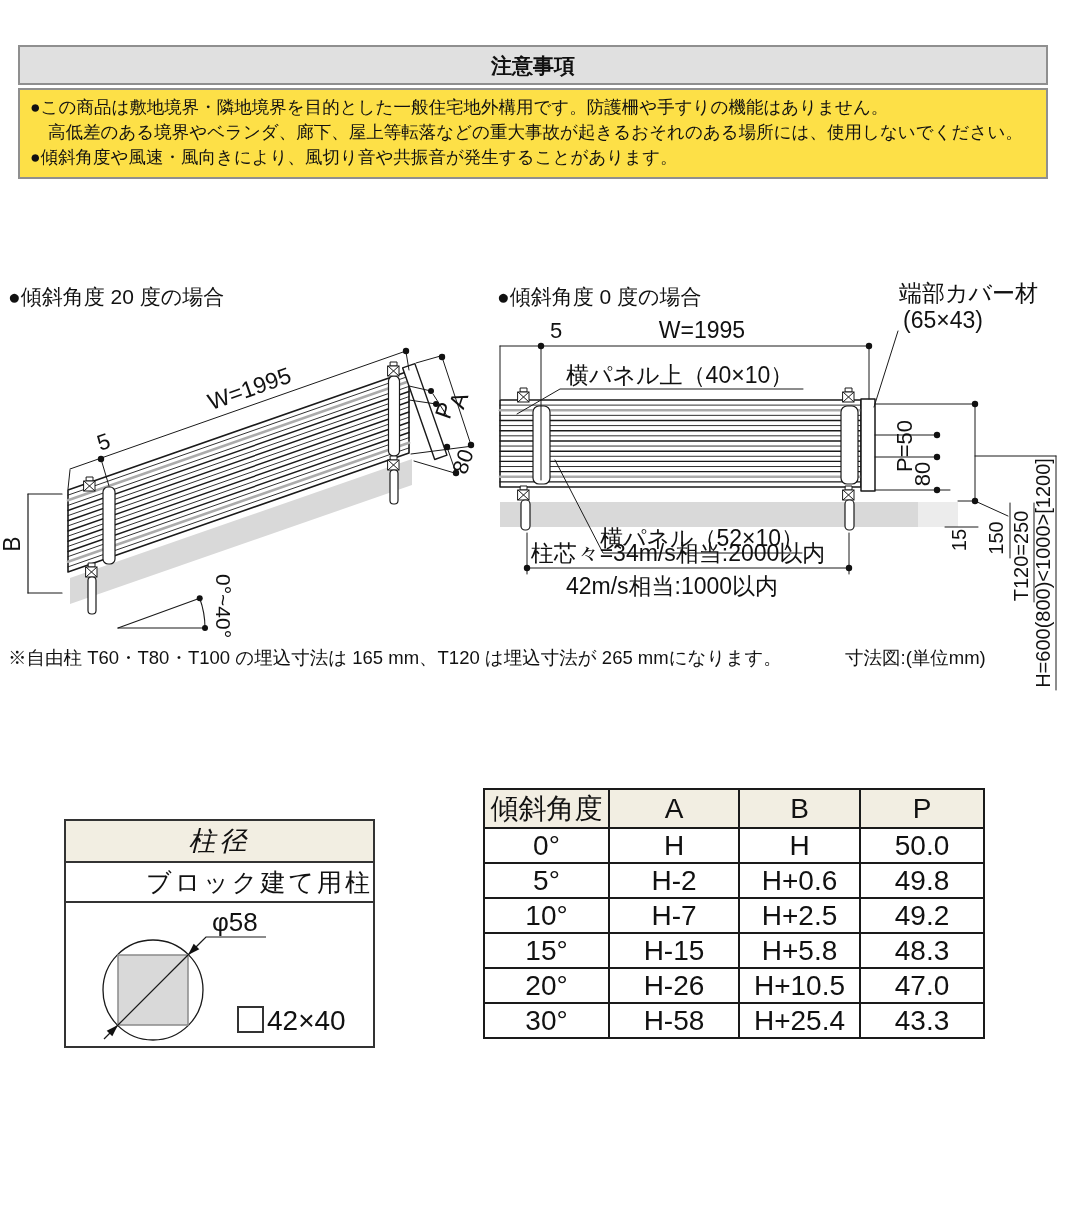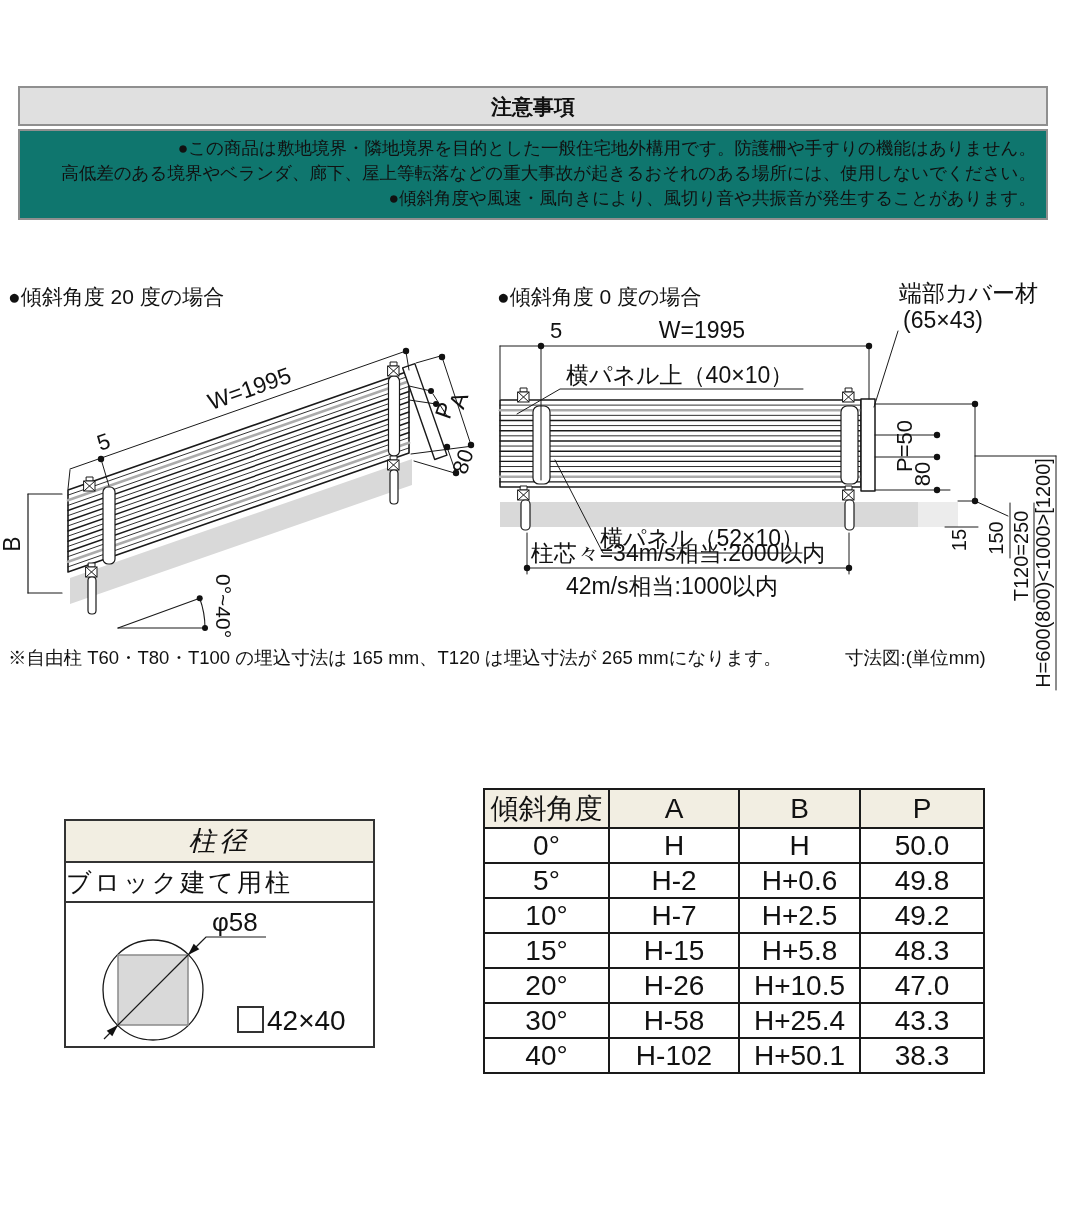--- a/index.html
+++ b/index.html
@@ -2,42 +2,42 @@
 <html><head>
 <meta charset="utf-8">
 <style>
   html,body{margin:0;padding:0;background:#fff;}
   body{font-family:"Liberation Sans", sans-serif;color:#111;}
   #page{position:relative;width:1065px;height:1207px;background:#fff;overflow:hidden;}
 
   
   .notice{position:absolute;left:18px;top:45px;width:1030px;}
   .notice-title{box-sizing:border-box;height:40px;background:#e0e0e0;border:2px solid #8f8f8f;
-    text-align:center;font-size:21px;font-weight:bold;line-height:37px;margin-top:41px;}
-  .notice-body{box-sizing:border-box;margin-top:3px;border:2px solid #8f8f8f;background:#0f766e;
-    padding:5px 10px 7px 10px;font-size:17.5px;line-height:25px;text-align:right;}
+    text-align:center;font-size:21px;font-weight:bold;line-height:37px;}
+  .notice-body{box-sizing:border-box;margin-top:3px;border:2px solid #8f8f8f;background:#fde047;
+    padding:5px 10px 7px 10px;font-size:17.5px;line-height:25px;}
   .nline.indent{padding-left:18px;}
 
   
   .dtitle{position:absolute;top:283px;font-size:21px;white-space:nowrap;}
 
   .d20{position:absolute;left:0;top:280px;width:500px;height:390px;}
   .d0{position:absolute;left:490px;top:270px;width:575px;height:430px;}
   svg text{fill:#111;}
 
   .footnote{position:absolute;left:8px;top:645px;font-size:18.5px;white-space:nowrap;}
   .unitnote{position:absolute;left:845px;top:645px;font-size:18.5px;white-space:nowrap;}
 
   
   .postbox{position:absolute;left:64px;top:819px;width:311px;height:229px;box-sizing:border-box;
     border:2px solid #333;background:#fff;}
   .pb-title{height:42px;box-sizing:border-box;background:#f2eee2;border-bottom:2px solid #333;
     text-align:center;font-size:27px;line-height:40px;letter-spacing:4px;font-style:italic;}
   .pb-sub{height:40px;box-sizing:border-box;border-bottom:2px solid #333;
-    text-align:left;font-size:25px;line-height:38px;letter-spacing:3px;}
+    text-align:right;font-size:25px;line-height:38px;letter-spacing:3px;}
   .pb-svg{display:block;width:307px;height:141px;}
 
   
   .spec{position:absolute;left:483px;top:788px;width:500px;border-collapse:collapse;table-layout:fixed;}
   .spec th,.spec td{border:2px solid #1a1a1a;text-align:center;padding:0;font-weight:normal;
     font-size:28px;line-height:1;}
   .spec th{background:#f2eee2;height:37px;}
   .spec td{height:33px;background:#fff;}
 </style>
 </head>
@@ -330,22 +330,16 @@
       <td>H-26</td>
       <td>H+10.5</td>
       <td>47.0</td>
     </tr>
     <tr>
       <td>30°</td>
       <td>H-58</td>
       <td>H+25.4</td>
       <td>43.3</td>
     </tr>
-    <tr>
-      <td>40°</td>
-      <td>H-102</td>
-      <td>H+50.1</td>
-      <td>38.3</td>
-    </tr>
   </tbody>
     </table>
 
 </div>
 
 </body></html>

